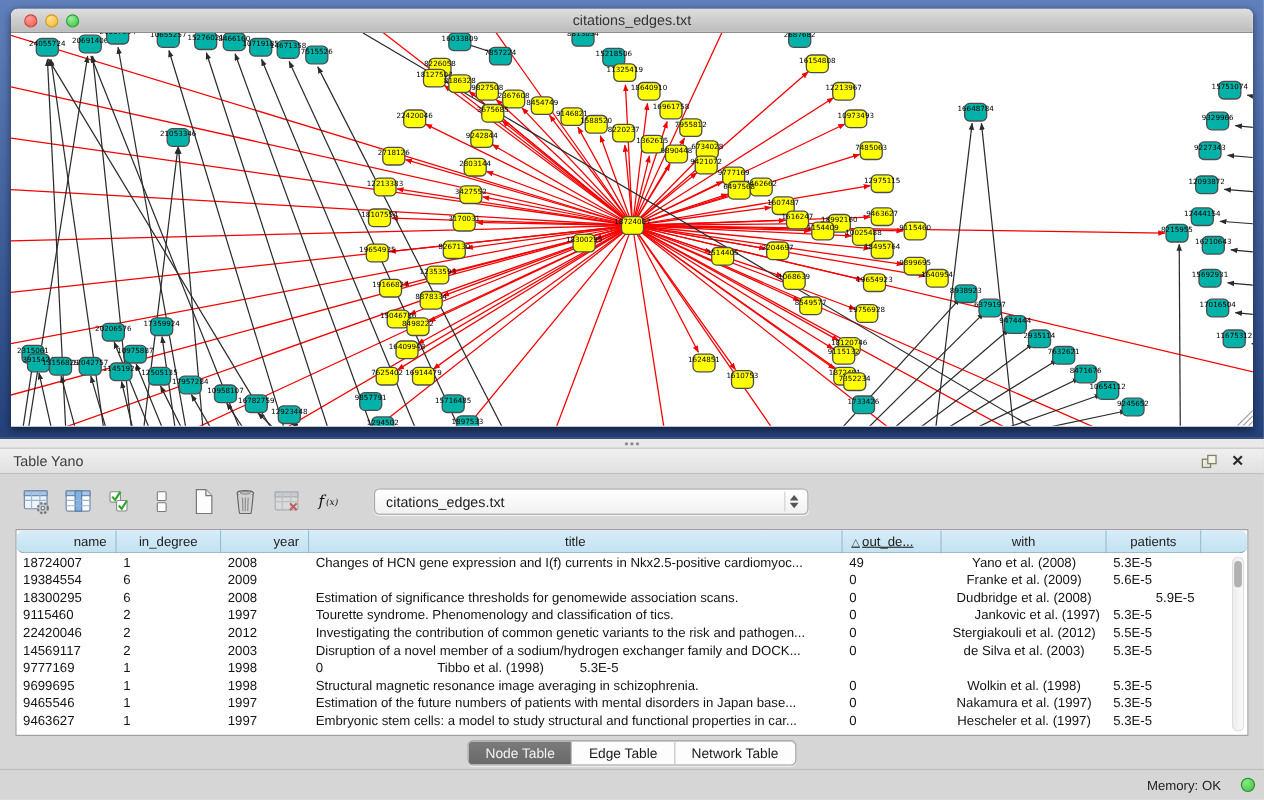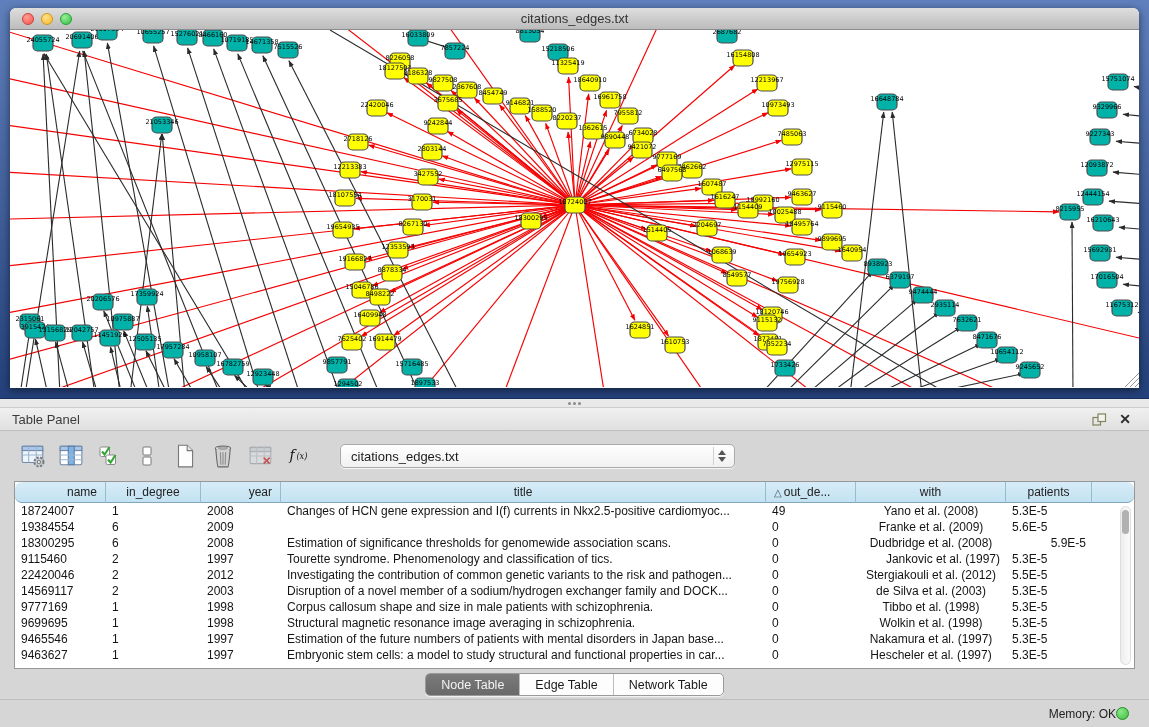--- a/index.html
+++ b/index.html
@@ -68,21 +68,21 @@
   .tabsbar{ position:absolute; top:673px; left:0; width:100%; display:flex; justify-content:center;}
   .seg{ display:flex; border:1px solid #9a9a9a; border-radius:5px; overflow:hidden; height:23px;
     background:#fdfdfd; box-shadow:0 1px 0 rgba(255,255,255,.7);}
   .seg .tab{ font-size:12.5px; padding:0 15px; border:none; background:transparent; color:#1a1a1a;
     border-left:1px solid #bdbdbd; font-family:inherit;}
   .seg .tab:first-child{ border-left:none; }
   .seg .tab.active{ background:linear-gradient(#7b7b7b,#696969); color:#f3f3f3; }
   
   .statusbar{ position:absolute; top:699px; left:0; width:100%; height:28px; background:#d6d6d6;
     border-top:1px solid #bdbdbd; display:flex; align-items:center; justify-content:flex-end;
-    padding-right:20px; gap:0;}
+    padding-right:8px; gap:18px;}
   .mem-label{ font-size:12px; color:#222; }
   .mem-dot{ width:13px; height:13px; border-radius:50%;
     background:radial-gradient(circle at 35% 30%,#86e886,#2fae2f); border:1px solid #1f8f1f;}
 </style>
 </head>
 <body>
 
 <div class="network-panel">
   <div class="net-window">
     <div class="titlebar">
@@ -738,21 +738,21 @@
 
 <div class="splitter">
   <span class="grip-dots">
       <i></i>
       <i></i>
       <i></i>
     </span>
 </div>
 
 <div class="panel-header">
-  <span class="panel-title">Table Panel</span>
+  <span class="panel-title">Table Yano</span>
   <span class="spacer"></span>
   <button class="float-btn">
     <svg width="15" height="13" viewBox="0 0 15 13">
       <rect x="1" y="4.5" width="7.5" height="7.5" fill="none" stroke="#84845c" stroke-width="1.2"></rect>
       <rect x="6" y="1" width="7.5" height="7.5" fill="#f4f4ee" stroke="#84845c" stroke-width="1.2"></rect>
     </svg>
   </button>
   <button class="close-btn">
       <span>✕</span>
     </button>
@@ -826,21 +826,21 @@
       </span>
   </div>
 </div>
 
 <div class="table-box">
   <div class="thead">
       <div class="th" style="width: 91px; text-align: right;"><span>name</span></div>
       <div class="th" style="width: 95px; text-align: center;"><span>in_degree</span></div>
       <div class="th" style="width: 80px; text-align: right;"><span>year</span></div>
       <div class="th" style="width: 485px; text-align: center;"><span>title</span></div>
-      <div class="th" style="width: 90px; text-align: left;"><span class="sort">△</span><span>out_de...</span></div>
+      <div class="th" style="width: 90px; text-align: left; text-decoration: underline;"><span class="sort">△</span><span>out_de...</span></div>
       <div class="th" style="width: 150px; text-align: center;"><span>with</span></div>
       <div class="th" style="width: 86px; text-align: center;"><span>patients</span></div>
     </div>
   <div class="tbody">
       <div class="tr">
         <div class="td" style="width: 91px; text-align: left;">18724007</div>
         <div class="td" style="width: 95px; text-align: left;">1</div>
         <div class="td" style="width: 80px; text-align: left;">2008</div>
         <div class="td" style="width: 485px; text-align: left;">Changes of HCN gene expression and I(f) currents in Nkx2.5-positive cardiomyoc...</div>
         <div class="td" style="width: 90px; text-align: left;">49</div>
@@ -889,21 +889,20 @@
         <div class="td" style="width: 80px; text-align: left;">2003</div>
         <div class="td" style="width: 485px; text-align: left;">Disruption of a novel member of a sodium/hydrogen exchanger family and DOCK...</div>
         <div class="td" style="width: 90px; text-align: left;">0</div>
         <div class="td" style="width: 150px; text-align: center;">de Silva et al. (2003)</div>
         <div class="td" style="width: 86px; text-align: left;">5.3E-5</div>
       </div>
       <div class="tr">
         <div class="td" style="width: 91px; text-align: left;">9777169</div>
         <div class="td" style="width: 95px; text-align: left;">1</div>
         <div class="td" style="width: 80px; text-align: left;">1998</div>
-        <div class="td" style="width: 485px; text-align: left;">Corpus callosum shape and size in male patients with schizophrenia.</div>
         <div class="td" style="width: 90px; text-align: left;">0</div>
         <div class="td" style="width: 150px; text-align: center;">Tibbo et al. (1998)</div>
         <div class="td" style="width: 86px; text-align: left;">5.3E-5</div>
       </div>
       <div class="tr">
         <div class="td" style="width: 91px; text-align: left;">9699695</div>
         <div class="td" style="width: 95px; text-align: left;">1</div>
         <div class="td" style="width: 80px; text-align: left;">1998</div>
         <div class="td" style="width: 485px; text-align: left;">Structural magnetic resonance image averaging in schizophrenia.</div>
         <div class="td" style="width: 90px; text-align: left;">0</div>

